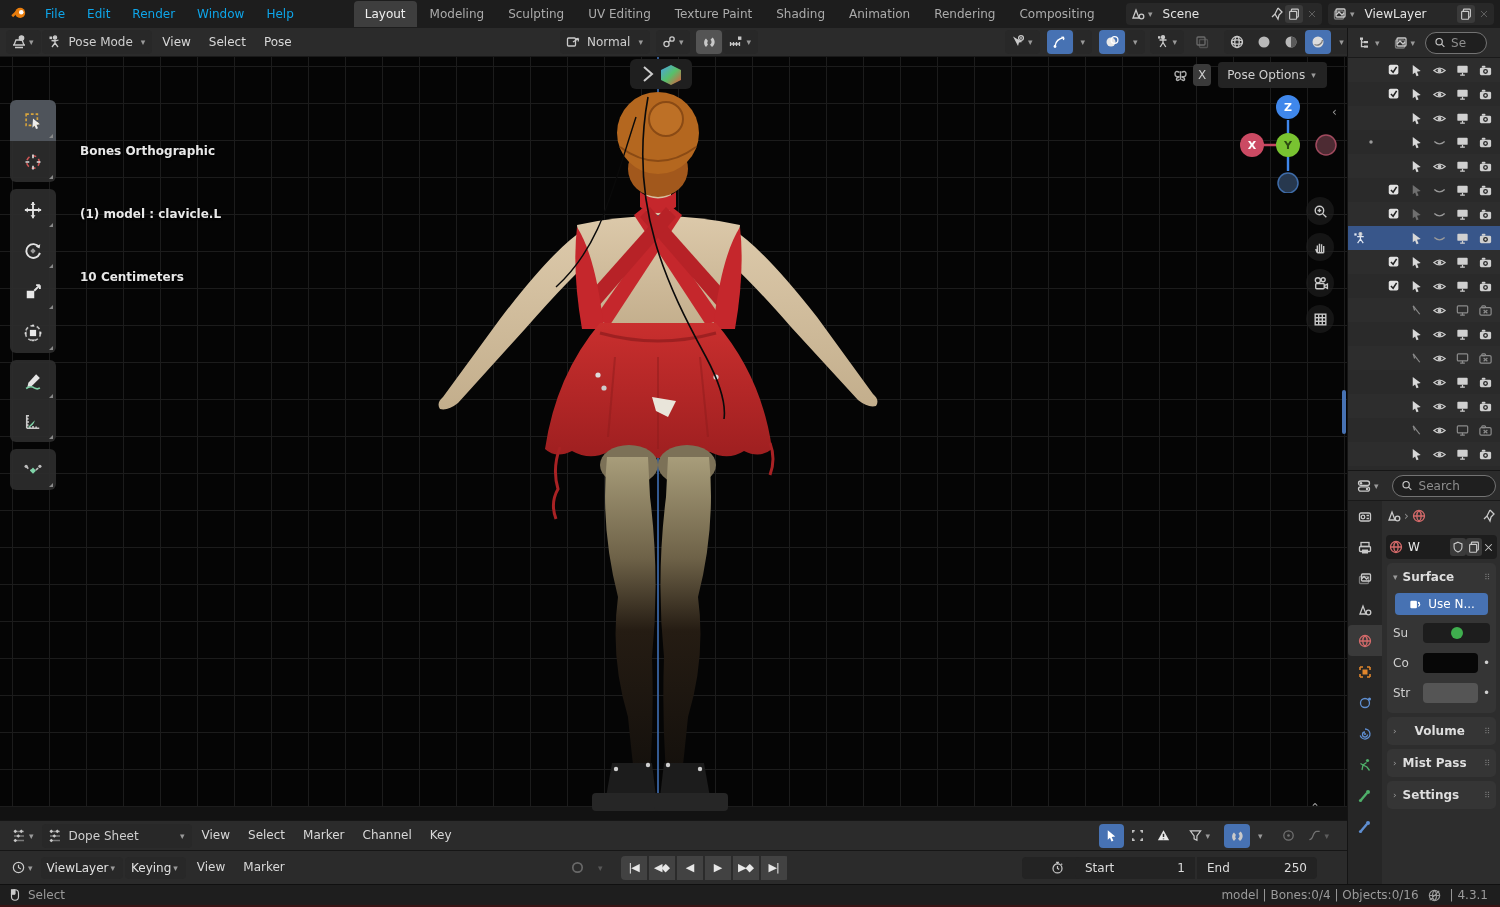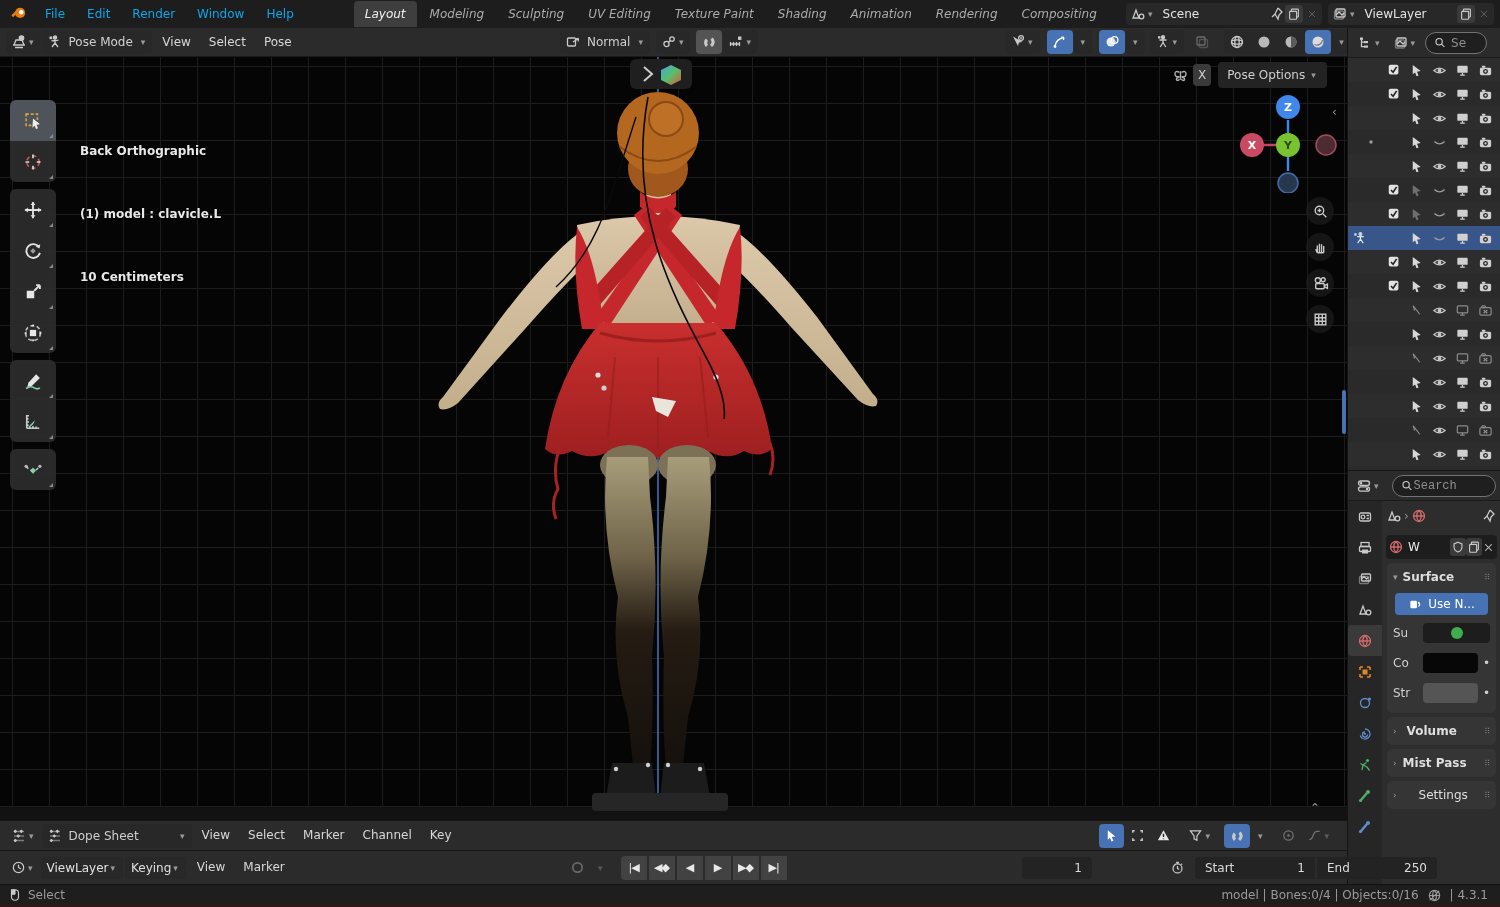--- a/index.html
+++ b/index.html
@@ -4,21 +4,21 @@
 <style>
   html,body{margin:0;padding:0;background:#101010;}
   #app{position:relative;width:1500px;height:907px;background:#161616;overflow:hidden;
        font-family:"DejaVu Sans","Liberation Sans",sans-serif;font-size:12px;color:#cfcfcf;
        -webkit-font-smoothing:antialiased;}
   .abs{position:absolute;}
   
   #topbar{position:absolute;left:0;top:0;width:1500px;height:28px;background:#1d1d1d;display:flex;align-items:center;}
   .menu-item{padding:4px 11px;color:#0ea5e9;line-height:28px;cursor:default;}
   .ws-tabs{display:flex;height:28px;align-items:center;margin-left:48px;}
-  .ws-tab{padding:4px 11px;margin:0 1px;border-radius:4px 4px 0 0;color:#ababab;line-height:18px;font-style:italic;}
+  .ws-tab{padding:4px 11px;margin:0 1px;border-radius:4px 4px 0 0;color:#ababab;line-height:18px;}
   .ws-tab.active{background:#3e3e3e;color:#f0f0f0;}
   .sel-box{display:flex;align-items:center;background:#282828;border-radius:4px;height:22px;padding:0 4px;margin-right:6px;}
   .sel-box .lbl{padding:0 8px;color:#e3e3e3;}
   
   .icon{display:inline-flex;align-items:center;justify-content:center;}
   .chev{color:#9a9a9a;font-size:9px;margin:0 2px;}
   .hbtn{display:inline-flex;align-items:center;background:#282828;height:24px;border-radius:4px;padding:0 5px;margin-right:1px;}
   .hbtn.blue{background:#4772b3;}
   .hbtn.pressed{background:#545454;}
   .hbtn.plain{background:transparent;}
@@ -392,21 +392,21 @@
       <path d="M636 60 C 610 140, 600 190, 556 230" stroke="#0a0a0a" stroke-width="1.4" fill="none"></path>
 
       <g>
         <rect x="630" y="2" width="62" height="30" rx="6" fill="#1f1f1f"></rect>
         <path d="M644 10 L652 17 L644 24" stroke="#cccccc" stroke-width="2" fill="none"></path>
         <polygon points="671,8 681,13 681,23 671,28 661,23 661,13" fill="url(#cubeGrad)"></polygon>
       </g>
     </svg>
 
     <div class="abs vp-info" style="left:80px;top:42px;">
-      <div>Back Orthographic</div>
+      <div>Bones Orthographic</div>
       <div>(1) model : clavicle.L</div>
       <div>10 Centimeters</div>
     </div>
 
     <div class="tool-col" id="tool-col">
         <div class="tool-btn active grp-top">
           <svg width="20" height="20" viewBox="0 0 16 16" fill="none" stroke="#c9c9c9" stroke-width="1.3">
             <rect x="2.5" y="2.5" width="9" height="9" stroke="#d8a43c" stroke-dasharray="2.2 1.6"></rect>
             <path d="M8 6 L13.5 10.5 L10.8 11 L12 13.8 L10.4 14.4 L9.3 11.6 L7.5 13.4 Z" fill="#eee" stroke="none"></path>
           </svg>
@@ -1123,21 +1123,21 @@
             </span>
             <span class="chev">▾</span>
           </span>
         <span class="search-pill" style="flex:1;margin:0 5px;">
             <span class="icon">
               <svg width="14" height="14" viewBox="0 0 16 16" fill="none" stroke="#c9c9c9" stroke-width="1.3">
                 <circle cx="7" cy="6.5" r="3.6"></circle>
                 <path d="M9.7 9.2 L13 12.5"></path>
               </svg>
             </span>
-            <span style="font-family:Liberation Mono, monospace;">Search</span>
+            <span style="margin-left:5px;">Search</span>
           </span>
       </div>
       <div id="prop-tabs">
           <div class="prop-tab">
             <svg width="16" height="16" viewBox="0 0 16 16" fill="none" stroke="#c9c9c9" stroke-width="1.3">
               <rect x="2.5" y="4" width="11" height="8" rx="1.5"></rect>
               <circle cx="6" cy="8" r="1.8"></circle>
               <path d="M9.5 6.5 h2.5 M9.5 9.5 h2.5"></path>
             </svg>
           </div>
@@ -1284,35 +1284,35 @@
                 <span class="fld-lbl">Str</span>
                 <div class="fld-val" style="background: rgb(85, 85, 85);"></div>
                 <span style="color: rgb(207, 207, 207); margin-left: 5px;">•</span>
               </div>
             </div>
         </div>
         <div id="collapsed-panels">
             <div class="panel-block">
               <div class="panel-hdr">
                 <span class="chev" style="margin-left:6px;">›</span>
-                <span style="margin-left:8px;font-weight:bold;">Volume</span>
+                <span style="margin-left:16px;font-weight:bold;">Volume</span>
                 <span class="drag-dots">⠿</span>
               </div>
             </div>
             <div class="panel-block">
               <div class="panel-hdr">
                 <span class="chev" style="margin-left:6px;">›</span>
                 <span style="margin-left:4px;font-weight:bold;">Mist Pass</span>
                 <span class="drag-dots">⠿</span>
               </div>
             </div>
             <div class="panel-block">
               <div class="panel-hdr">
                 <span class="chev" style="margin-left:6px;">›</span>
-                <span style="margin-left:20px;font-weight:normal;">Settings</span>
+                <span style="margin-left:4px;font-weight:bold;">Settings</span>
                 <span class="drag-dots">⠿</span>
               </div>
             </div>
           </div>
       </div>
     </div>
   </div>
 
   <div id="dope">
     <span class="hbtn plain" style="margin-left:6px;">
@@ -1450,21 +1450,21 @@
           <span class="pb-btn" style="margin-right: 2px;">▶◆</span>
           <span class="pb-btn" style="margin-right: 2px;">▶|</span>
         </div>
     </div>
 
     <div class="abs" style="left:1022px;width:70px;">
       <div class="tl-field" style="justify-content:flex-end;">
           <span>1</span>
         </div>
     </div>
-    <div class="abs" style="left:1165px;display:flex;align-items:center;text-align:center;">
+    <div class="abs" style="left:1045px;display:flex;align-items:center;text-align:center;">
       <span class="hbtn plain">
           <span class="icon">
             <svg width="15" height="15" viewBox="0 0 16 16" fill="none" stroke="#c9c9c9" stroke-width="1.3">
               <circle cx="8" cy="9" r="4.8"></circle>
               <path d="M8 6.5 V9 L9.8 10 M6.5 2.5 H9.5 M8 2.5 V4 M12 5 L13 4"></path>
             </svg>
           </span>
         </span>
       <div class="tl-field" style="width:100px;justify-content:space-between;margin-left:4px;border-radius:4px 0 0 4px;">
         <span>Start</span>

